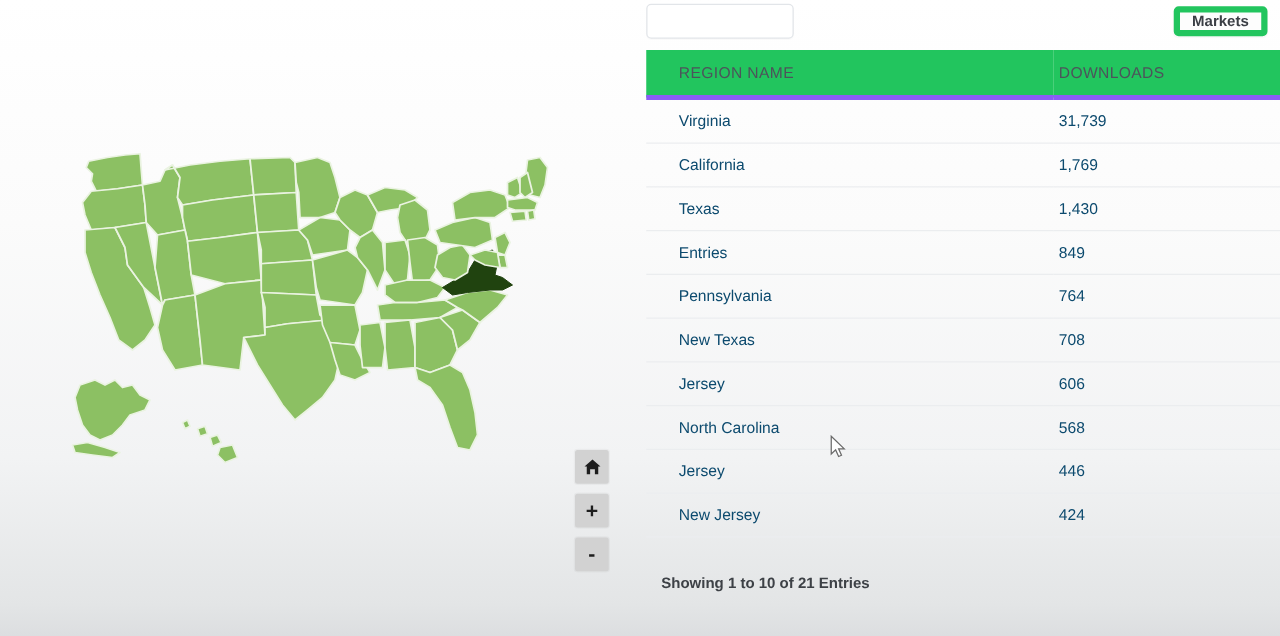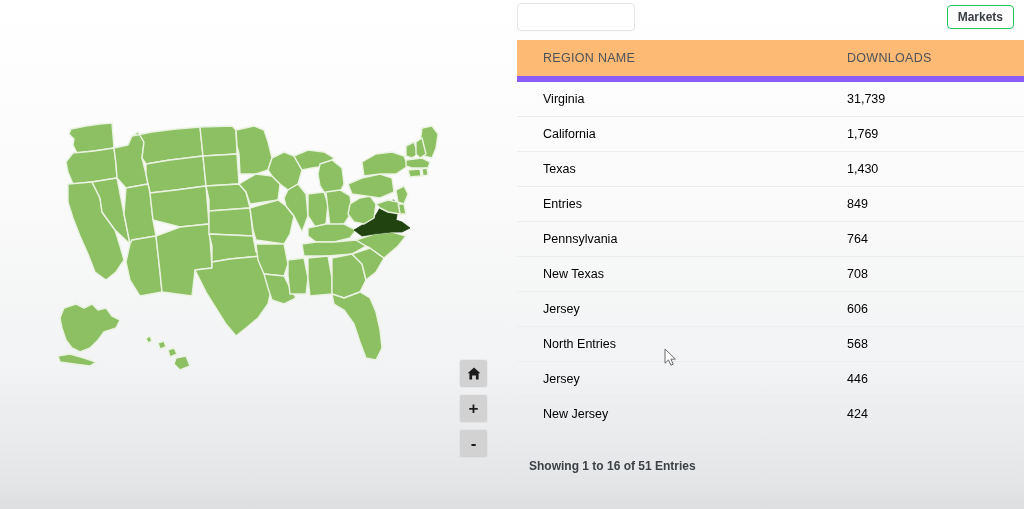--- a/index.html
+++ b/index.html
@@ -113,21 +113,21 @@
     font-family: "Liberation Sans", sans-serif;
     box-shadow: 0 1px 1px rgba(0,0,0,0.02);
   }
   .markets-btn {
     position: absolute;
     right: 10px;
     top: 5px;
     height: 24px;
     padding: 0 10px;
     background: #fdfdfd;
-    border: 1px solid #22c55e;
+    border: 5px solid #22c55e;
     border-radius: 4px;
     font-size: 12px;
     font-weight: 700;
     color: #3b3f45;
     cursor: pointer;
     font-family: "Liberation Sans", sans-serif;
     display: flex;
     align-items: center;
     box-shadow: 0 1px 1px rgba(0,0,0,0.03);
   }
@@ -143,27 +143,27 @@
     width: 100%;
     border-collapse: collapse;
     table-layout: fixed;
   }
   table.data th {
     text-align: left;
     font-size: 12.5px;
     font-weight: 400;
     color: #4d535b;
     letter-spacing: 0.3px;
-    background: #fdba74;
+    background: #22c55e;
     padding: 11px 0 11px 0;
-    border-bottom: 6px solid #8b5cf6;
+    border-bottom: 4px solid #8b5cf6;
   }
   table.data td {
     font-size: 12.5px;
-    color: #000000;
+    color: #0c4a6e;
     padding: 10px 0 10px 0;
     border-bottom: 1px solid #ebedef;
     background: transparent;
   }
   .col-region { width: 300px; padding-left: 26px !important; }
   .col-downloads { width: 200px; padding-left: 4px !important; }
   th.col-region { padding-left: 26px !important; }
   th.col-downloads { padding-left: 4px !important; }
 
   
@@ -393,37 +393,37 @@
             </tr>
             <tr>
               <td class="col-region">New Texas</td>
               <td class="col-downloads">708</td>
             </tr>
             <tr>
               <td class="col-region">Jersey</td>
               <td class="col-downloads">606</td>
             </tr>
             <tr>
-              <td class="col-region">North Entries</td>
+              <td class="col-region">North Carolina</td>
               <td class="col-downloads">568</td>
             </tr>
             <tr>
               <td class="col-region">Jersey</td>
               <td class="col-downloads">446</td>
             </tr>
             <tr>
               <td class="col-region">New Jersey</td>
               <td class="col-downloads">424</td>
             </tr>
           </tbody>
       </table>
     </div>
 
     <div class="table-footer">
-      <div class="showing-text">Showing 1 to 16 of 51 Entries</div>
+      <div class="showing-text">Showing 1 to 10 of 21 Entries</div>
     </div>
   </div>
 </div>
 
 <div class="cursor">
   <svg width="14" height="19" viewBox="0 0 14 19" aria-hidden="true">
     <path d="M1,1 L1,15.2 L4.5,11.9 L6.9,17.2 L9.2,16.2 L6.9,11.1 L11.4,11.1 Z" fill="#ffffff" stroke="#6b6b6b" stroke-width="1"></path>
   </svg>
 </div>
 

